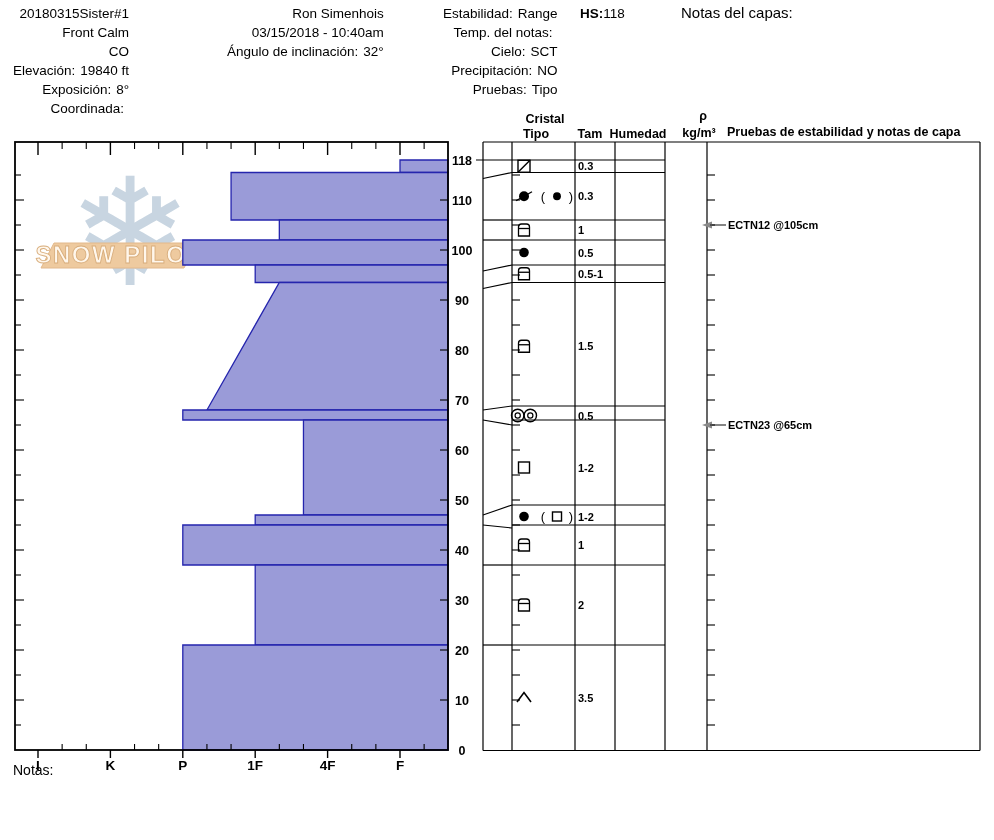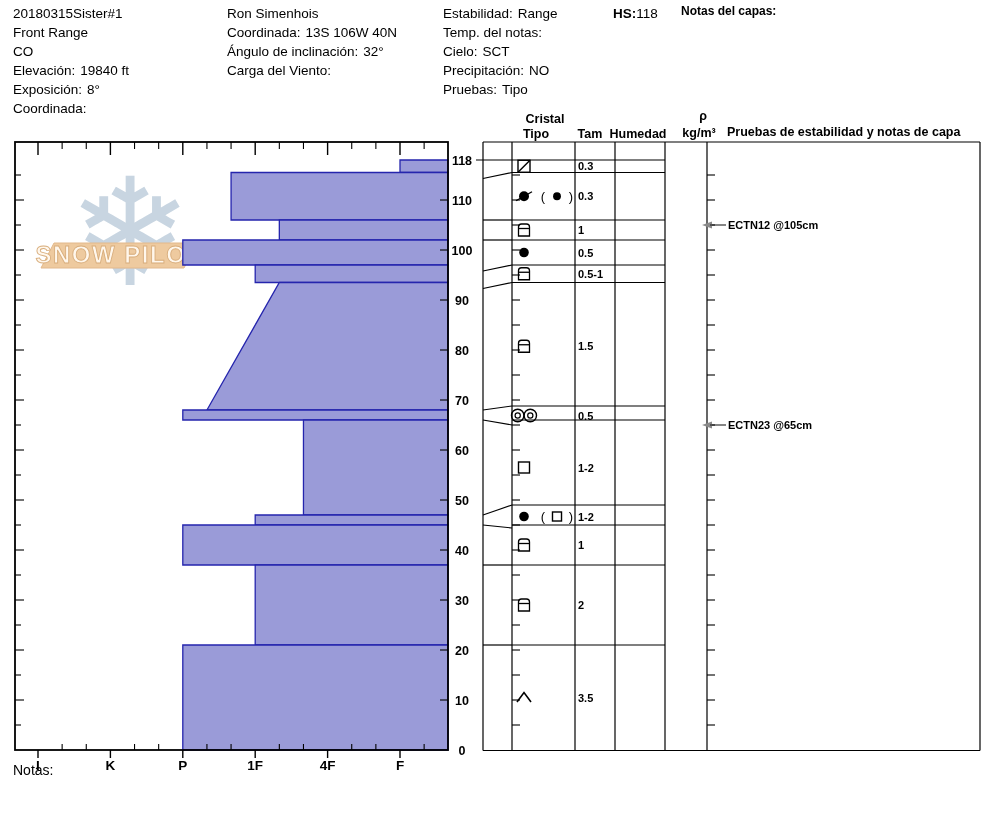--- a/index.html
+++ b/index.html
@@ -1,53 +1,52 @@
 <!DOCTYPE html>
 <html><head>
 <meta charset="utf-8">
 <style>
   html,body{margin:0;padding:0;background:#ffffff;}
   body{position:relative;width:994px;height:840px;font-family:"Liberation Sans",sans-serif;color:#000;overflow:hidden;}
-  .hcol{position:absolute;top:4px;}
+  .hcol{position:absolute;top:4px;text-align:right;}
   .hline{font-size:13.5px;line-height:19px;white-space:pre;}
   .hline b{font-weight:normal;margin-right:5px;}
   .hline b:empty{margin-right:0;}
   #hs-block{position:absolute;top:4px;font-size:13.5px;line-height:19px;}
   #hs-block b{font-weight:bold;}
-  #capas-block{position:absolute;top:4px;font-size:12px;font-weight:bold;}
+  #capas-block{position:absolute;top:4px;font-size:15px;font-weight:normal;}
   #notas-block{position:absolute;left:13px;top:762px;font-size:14px;font-weight:normal;}
   svg text{font-family:"Liberation Sans",sans-serif;}
   .th{font-size:12.5px;font-weight:bold;}
   #chart{position:absolute;left:0;top:0;}
 </style>
 </head>
 <body>
 
 <div class="hcol" id="hcol1" style="left: 13px;">
   <div class="hline"><b></b><span>20180315Sister#1</span></div>
-  <div class="hline"><b></b><span>Front Range</span></div>
+  <div class="hline"><b></b><span>Front Calm</span></div>
   <div class="hline"><b></b><span>CO</span></div>
   <div class="hline"><b>Elevación:</b><span>19840 ft</span></div>
   <div class="hline"><b>Exposición:</b><span>8°</span></div>
   <div class="hline"><b>Coordinada:</b><span></span></div>
 </div>
 <div class="hcol" id="hcol2" style="left: 192px; margin-left: 35px;">
   <div class="hline"><b></b><span>Ron Simenhois</span></div>
-  <div class="hline"><b>Coordinada:</b><span>13S 106W 40N</span></div>
+  <div class="hline"><b></b><span>03/15/2018 - 10:40am</span></div>
   <div class="hline"><b>Ángulo de inclinación:</b><span>32°</span></div>
-  <div class="hline"><b>Carga del Viento:</b><span></span></div>
 </div>
 <div class="hcol" id="hcol3" style="left: 443px;">
   <div class="hline"><b>Estabilidad:</b><span>Range</span></div>
   <div class="hline"><b>Temp. del notas:</b><span></span></div>
   <div class="hline"><b>Cielo:</b><span>SCT</span></div>
   <div class="hline"><b>Precipitación:</b><span>NO</span></div>
   <div class="hline"><b>Pruebas:</b><span>Tipo</span></div>
 </div>
-<div id="hs-block" style="left: 613px;"><b>HS:</b><span>118</span></div>
+<div id="hs-block" style="left: 580px;"><b>HS:</b><span>118</span></div>
 <div id="capas-block" style="left: 681px;"><span>Notas del capas:</span></div>
 
 <svg id="chart" width="994" height="840" viewBox="0 0 994 840">
   <g id="gen">
       <g>
         <text x="130" y="285" text-anchor="middle" font-size="150" fill="#c8d5e1">❄</text>
         <polygon points="54,243 197,243 184,268 41,268" fill="#eeca9f" stroke="#e2b88b" stroke-width="1"></polygon>
         <text x="119" y="263" text-anchor="middle" font-size="24" font-weight="bold" style="letter-spacing:1.5px" fill="#fff7ec" stroke="#d8ad7c" stroke-width="0.9">SNOW PILOT</text>
       </g>
       <g>

